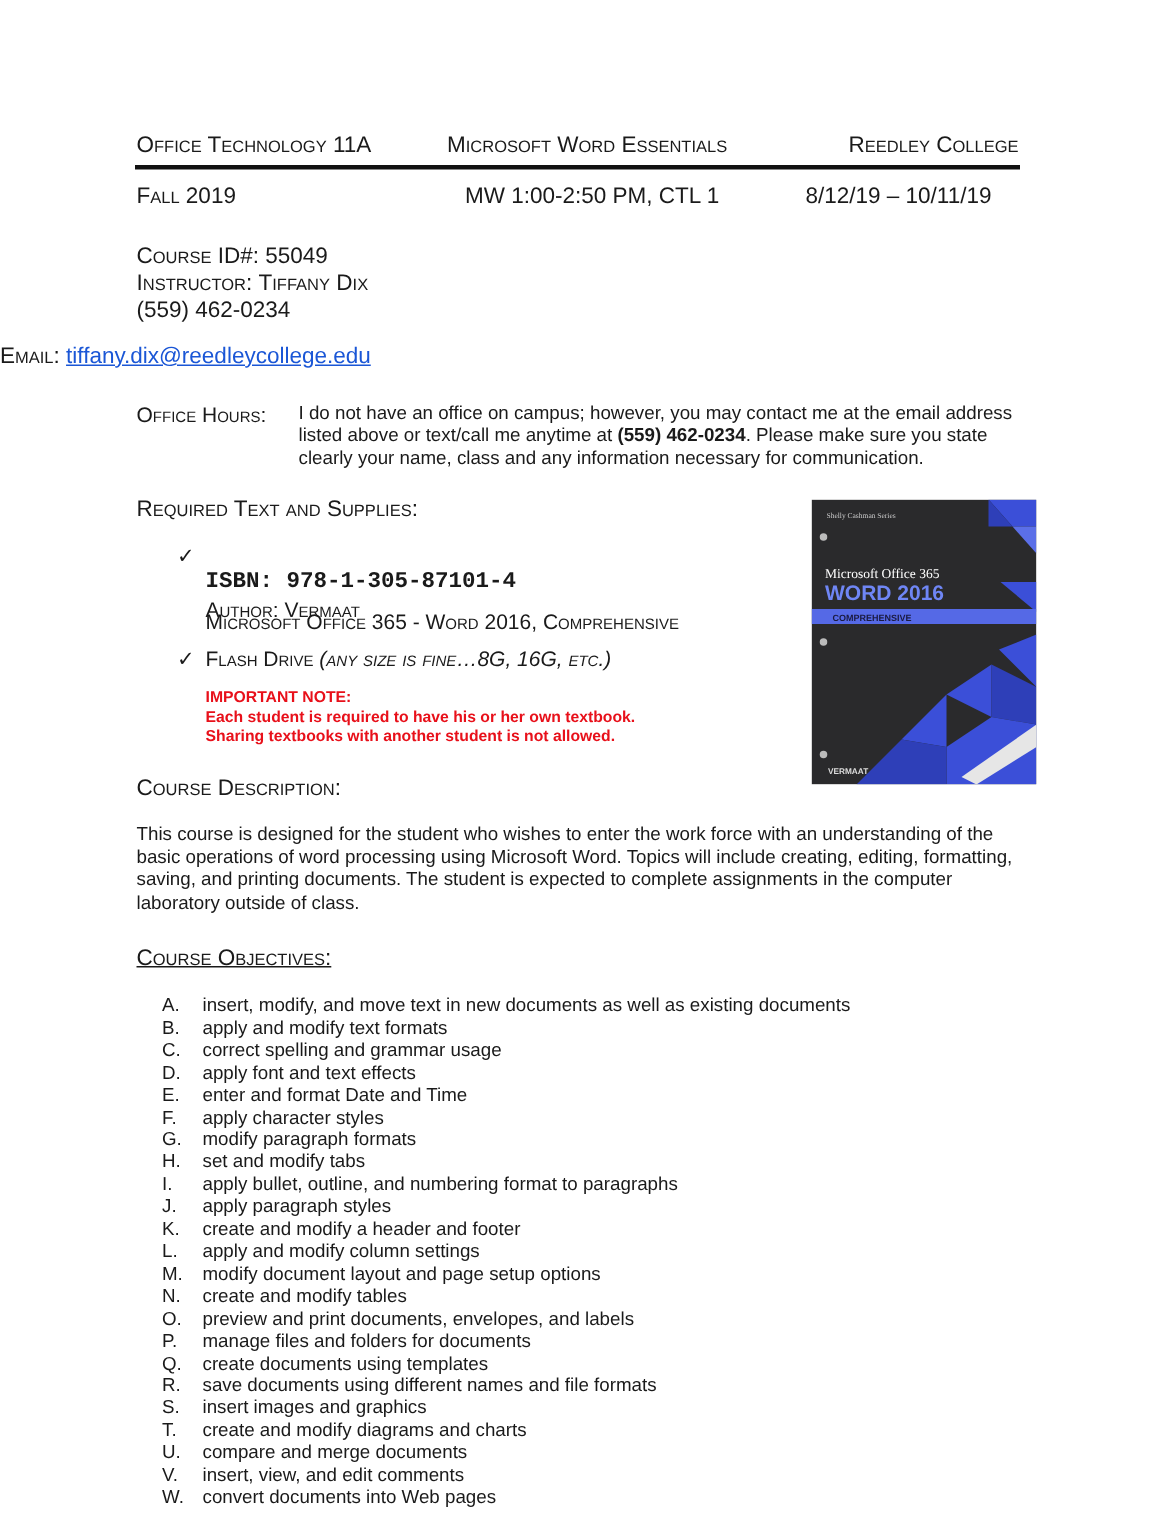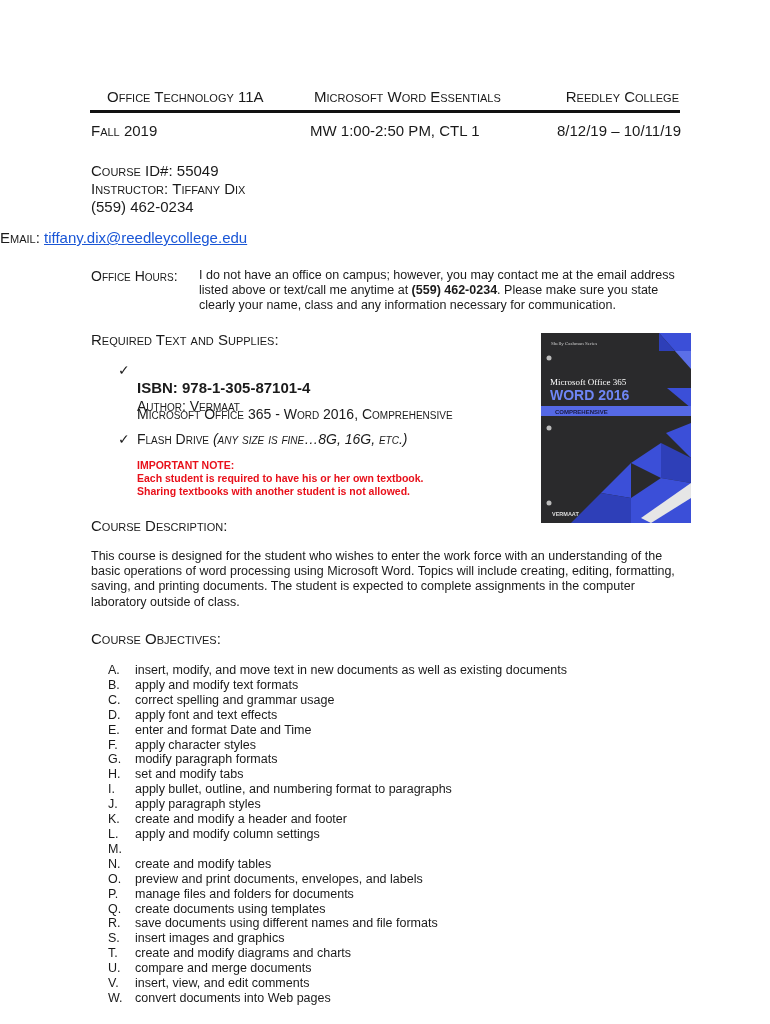--- a/index.html
+++ b/index.html
@@ -1,20 +1,20 @@
 <!DOCTYPE html>
 <html><head>
 <meta charset="utf-8">
 <style>
   html, body { margin: 0; padding: 0; background: #ffffff; }
   body { width: 770px; height: 1024px; position: relative; overflow: hidden;
          font-family: "Liberation Sans", sans-serif; color: #1a1a1a; }
   .sc { font-variant: small-caps; }
   .abs { position: absolute; }
-  .hdr { font-size: 15px; top: 88px; margin-left: 16px; }
+  .hdr { font-size: 15px; top: 88px; }
   .rule { position: absolute; left: 90px; top: 110px; width: 590px; height: 3px; background: #111; }
   .row2 { font-size: 15px; top: 122px; }
   .info { left: 91px; font-size: 15px; line-height: 19px; }
   .email-line { top: 229px; left: 0; width: 770px; font-size: 15px; }
   .email-line a { color: #1a56d6; text-decoration: underline; }
   .oh-label { left: 91px; top: 268px; font-size: 14px; }
   .oh-text { left: 199px; top: 268px; width: 490px; font-size: 12.5px; line-height: 15px; }
   .section-title { left: 91px; font-size: 15px; }
   .check { font-size: 14px; }
   .book-title { font-size: 14px; }
@@ -28,21 +28,21 @@
 </style>
 </head>
 <body>
 
 <div class="abs hdr sc" style="left:91px;">Office Technology 11A</div>
 <div class="abs hdr sc" style="left:298px;">Microsoft Word Essentials</div>
 <div class="abs hdr sc" style="right:91px;">Reedley College</div>
 <div class="rule"></div>
 <div class="abs row2 sc" style="left:91px;">Fall 2019</div>
 <div class="abs row2" style="left:310px;">MW 1:00-2:50 PM, CTL 1</div>
-<div class="abs row2" style="right:89px;margin-left:20px;">8/12/19 – 10/11/19</div>
+<div class="abs row2" style="right:109px;margin-left:20px;">8/12/19 – 10/11/19</div>
 
 <div class="abs info" style="top:161px;">
   <span class="sc">Course ID#:</span>
   <span>55049</span>
 </div>
 <div class="abs info" style="top:179px;">
   <span class="sc">Instructor:</span>
   <span class="sc">Tiffany Dix</span>
 </div>
 <div class="abs info" style="top:197px;">(559) 462-0234</div>
@@ -52,21 +52,21 @@
   <a>tiffany.dix@reedleycollege.edu</a>
 </div>
 
 <div class="abs oh-label sc">Office Hours:</div>
 <div class="abs oh-text"><span>I do not have an office on campus; however, you may contact me at the email address listed above or text/call me anytime at </span><b>(559) 462-0234</b><span>. Please make sure you state clearly your name, class and any information necessary for communication.</span></div>
 
 <div class="abs section-title sc" style="top:331px;text-align:right;">Required Text and Supplies:</div>
 
 <div class="abs check" style="left:118px; top:362px;">✓</div>
 <div class="abs book-title sc" style="left:137px; top:362px;margin-top:44px;">Microsoft Office 365 - Word 2016, Comprehensive</div>
-<div class="abs isbn" style="left:137px; top:379px;">ISBN:  978-1-305-87101-4</div>
+<div class="abs isbn" style="left:137px; top:379px;font-family:Liberation Mono, monospace;">ISBN:  978-1-305-87101-4</div>
 <div class="abs book-title sc" style="left:137px; top:398px;">Author: Vermaat</div>
 
 <div class="abs check" style="left:118px; top:431px;">✓</div>
 <div class="abs book-title" style="left:137px; top:431px;">
   <span class="sc">Flash Drive</span>
   <i class="sc">(any size is fine…8G, 16G, etc.)</i>
 </div>
 
 <div class="abs note" style="left:137px; top:459px;">
   <div>IMPORTANT NOTE:</div>
@@ -96,21 +96,21 @@
     <text x="9" y="52" font-size="9" fill="#ffffff" font-family="Liberation Serif, serif">Microsoft Office 365</text>
     <text x="9" y="67" font-size="14" font-weight="bold" fill="#6f86f5" font-family="Liberation Sans, sans-serif">WORD 2016</text>
     <text x="14" y="81" font-size="6" font-weight="bold" fill="#1a1a40" font-family="Liberation Sans, sans-serif">COMPREHENSIVE</text>
     <text x="11" y="183" font-size="5.5" font-weight="bold" fill="#ddd" font-family="Liberation Sans, sans-serif">VERMAAT</text>
   </svg>
 </div>
 
 <div class="abs section-title sc" style="top:517px;">Course Description:</div>
 <div class="abs desc">This course is designed for the student who wishes to enter the work force with an understanding of the basic operations of word processing using Microsoft Word. Topics will include creating, editing, formatting, saving, and printing documents. The student is expected to complete assignments in the computer laboratory outside of class.</div>
 
-<div class="abs section-title sc" style="top:630px;">Course Objectives:</div>
+<div class="abs section-title sc" style="top:630px;text-decoration:underline;">Course Objectives:</div>
 <ul class="abs objectives">
   <li>
       <span class="lt">A.</span>
       <span>insert, modify, and move text in new documents as well as existing documents</span>
     </li>
   <li>
       <span class="lt">B.</span>
       <span>apply and modify text formats</span>
     </li>
   <li>
@@ -148,20 +148,21 @@
   <li>
       <span class="lt">K.</span>
       <span>create and modify a header and footer</span>
     </li>
   <li>
       <span class="lt">L.</span>
       <span>apply and modify column settings</span>
     </li>
   <li>
       <span class="lt">M.</span>
+      <span>modify document layout and page setup options</span>
     </li>
   <li>
       <span class="lt">N.</span>
       <span>create and modify tables</span>
     </li>
   <li>
       <span class="lt">O.</span>
       <span>preview and print documents, envelopes, and labels</span>
     </li>
   <li>

